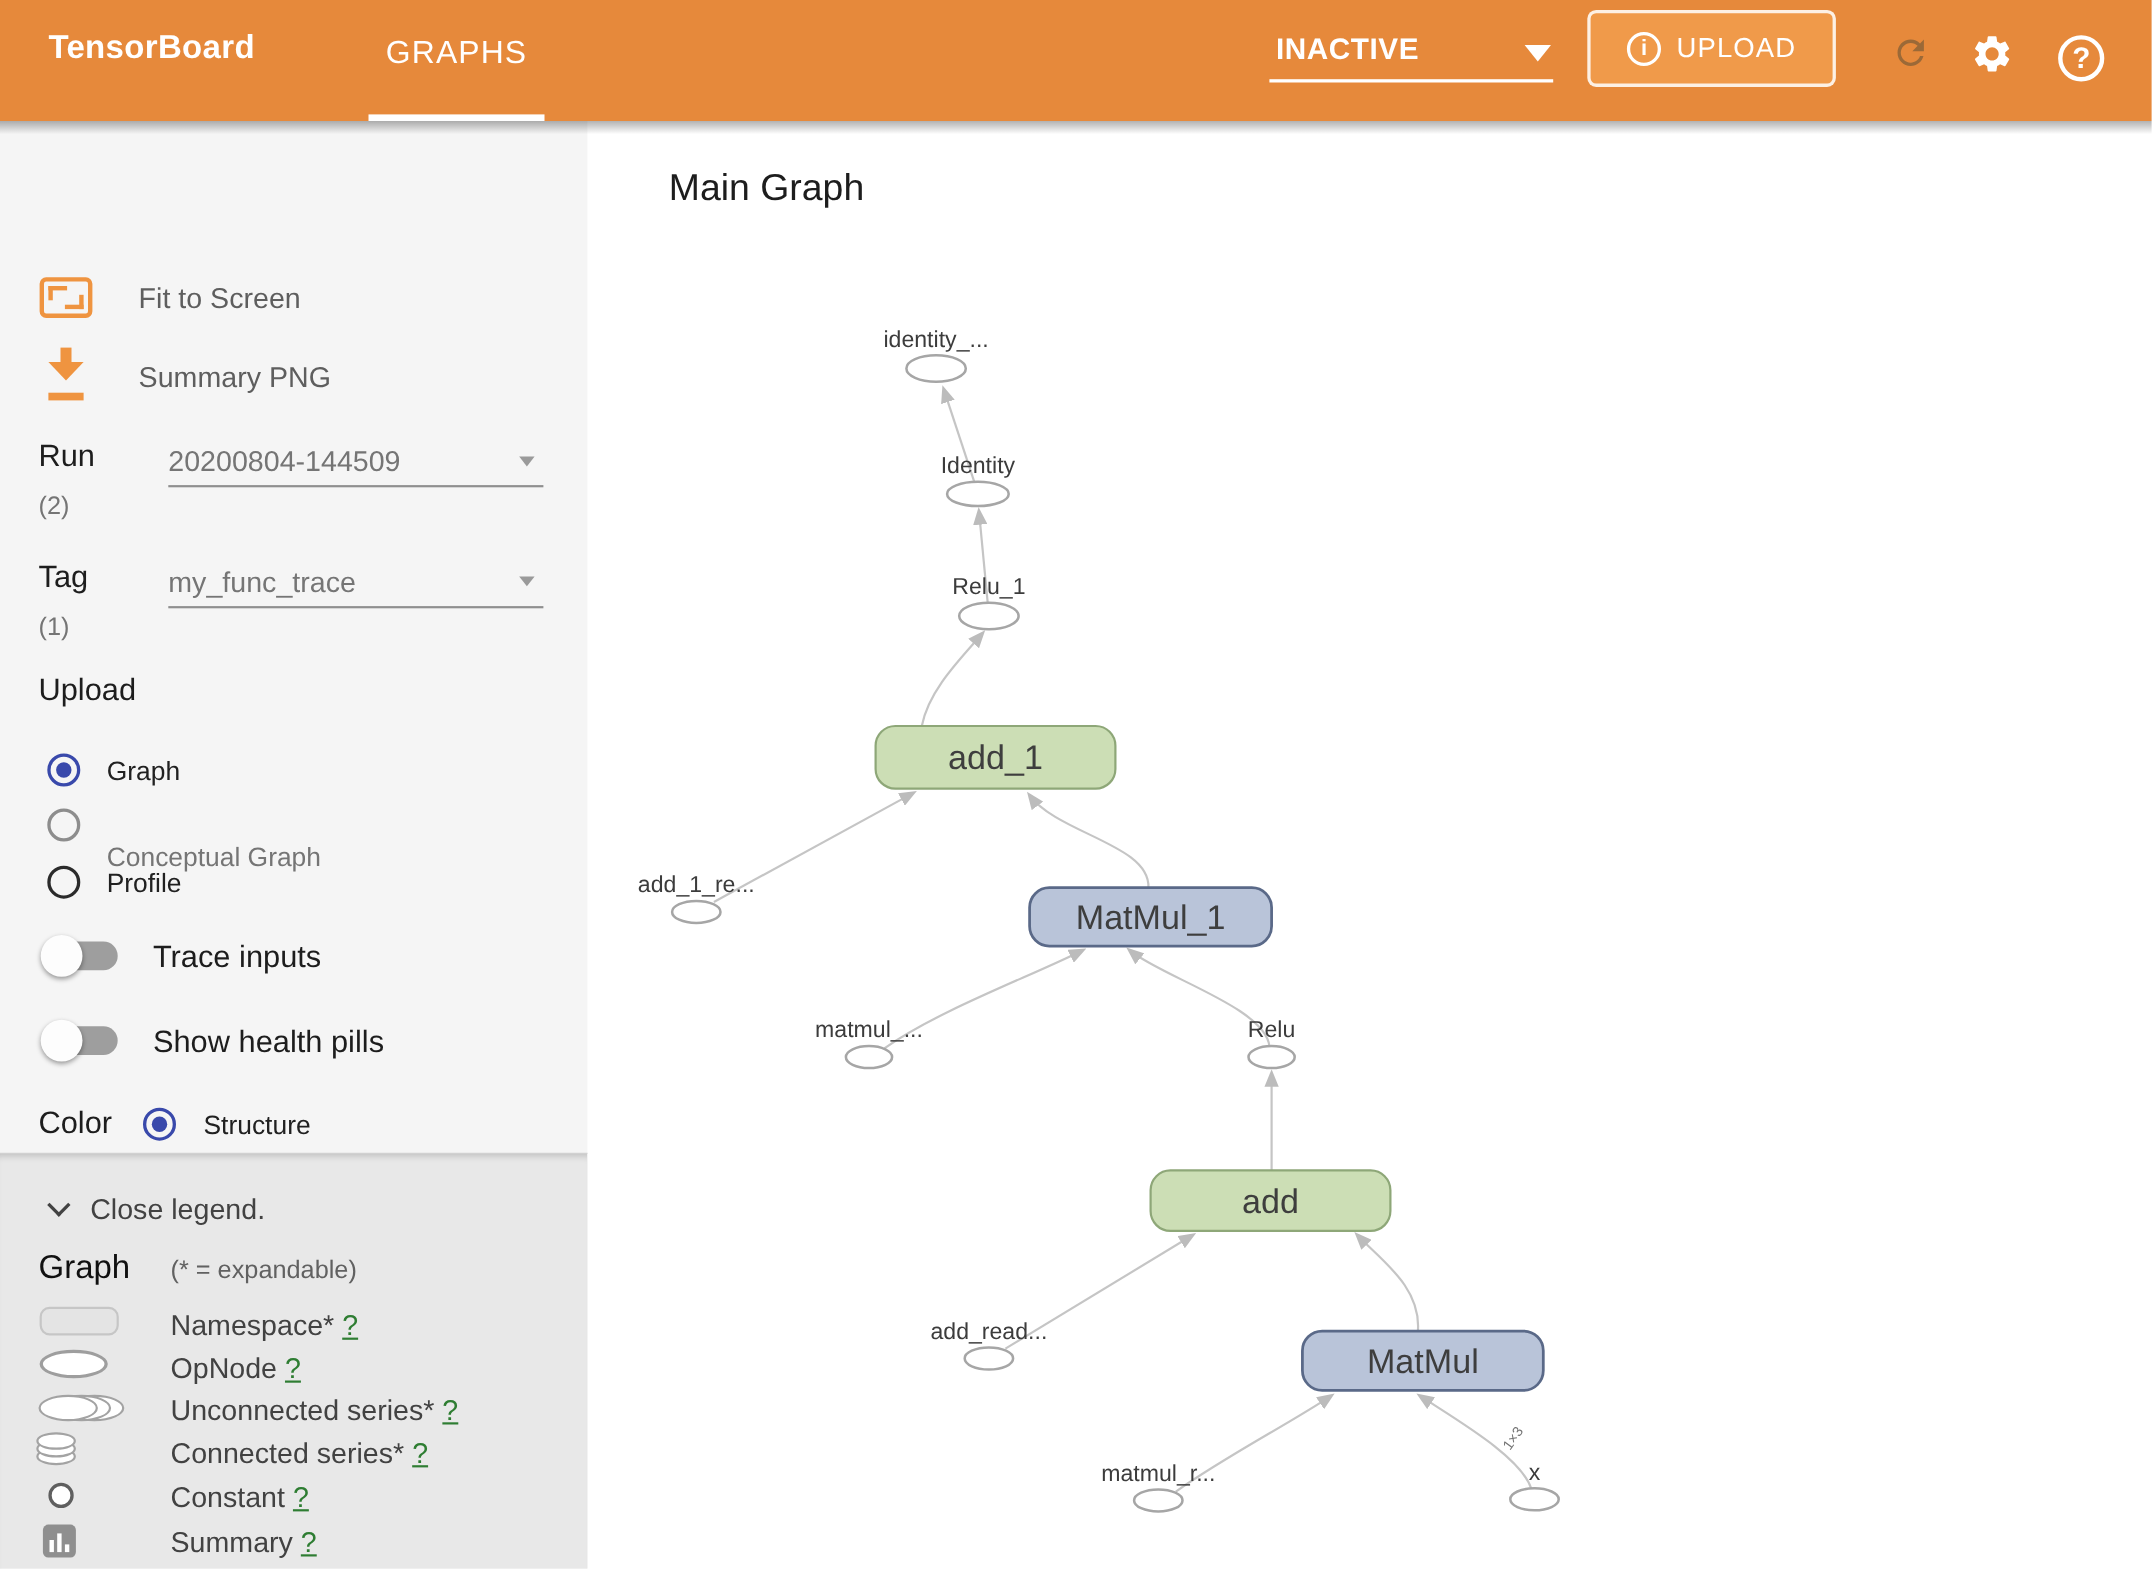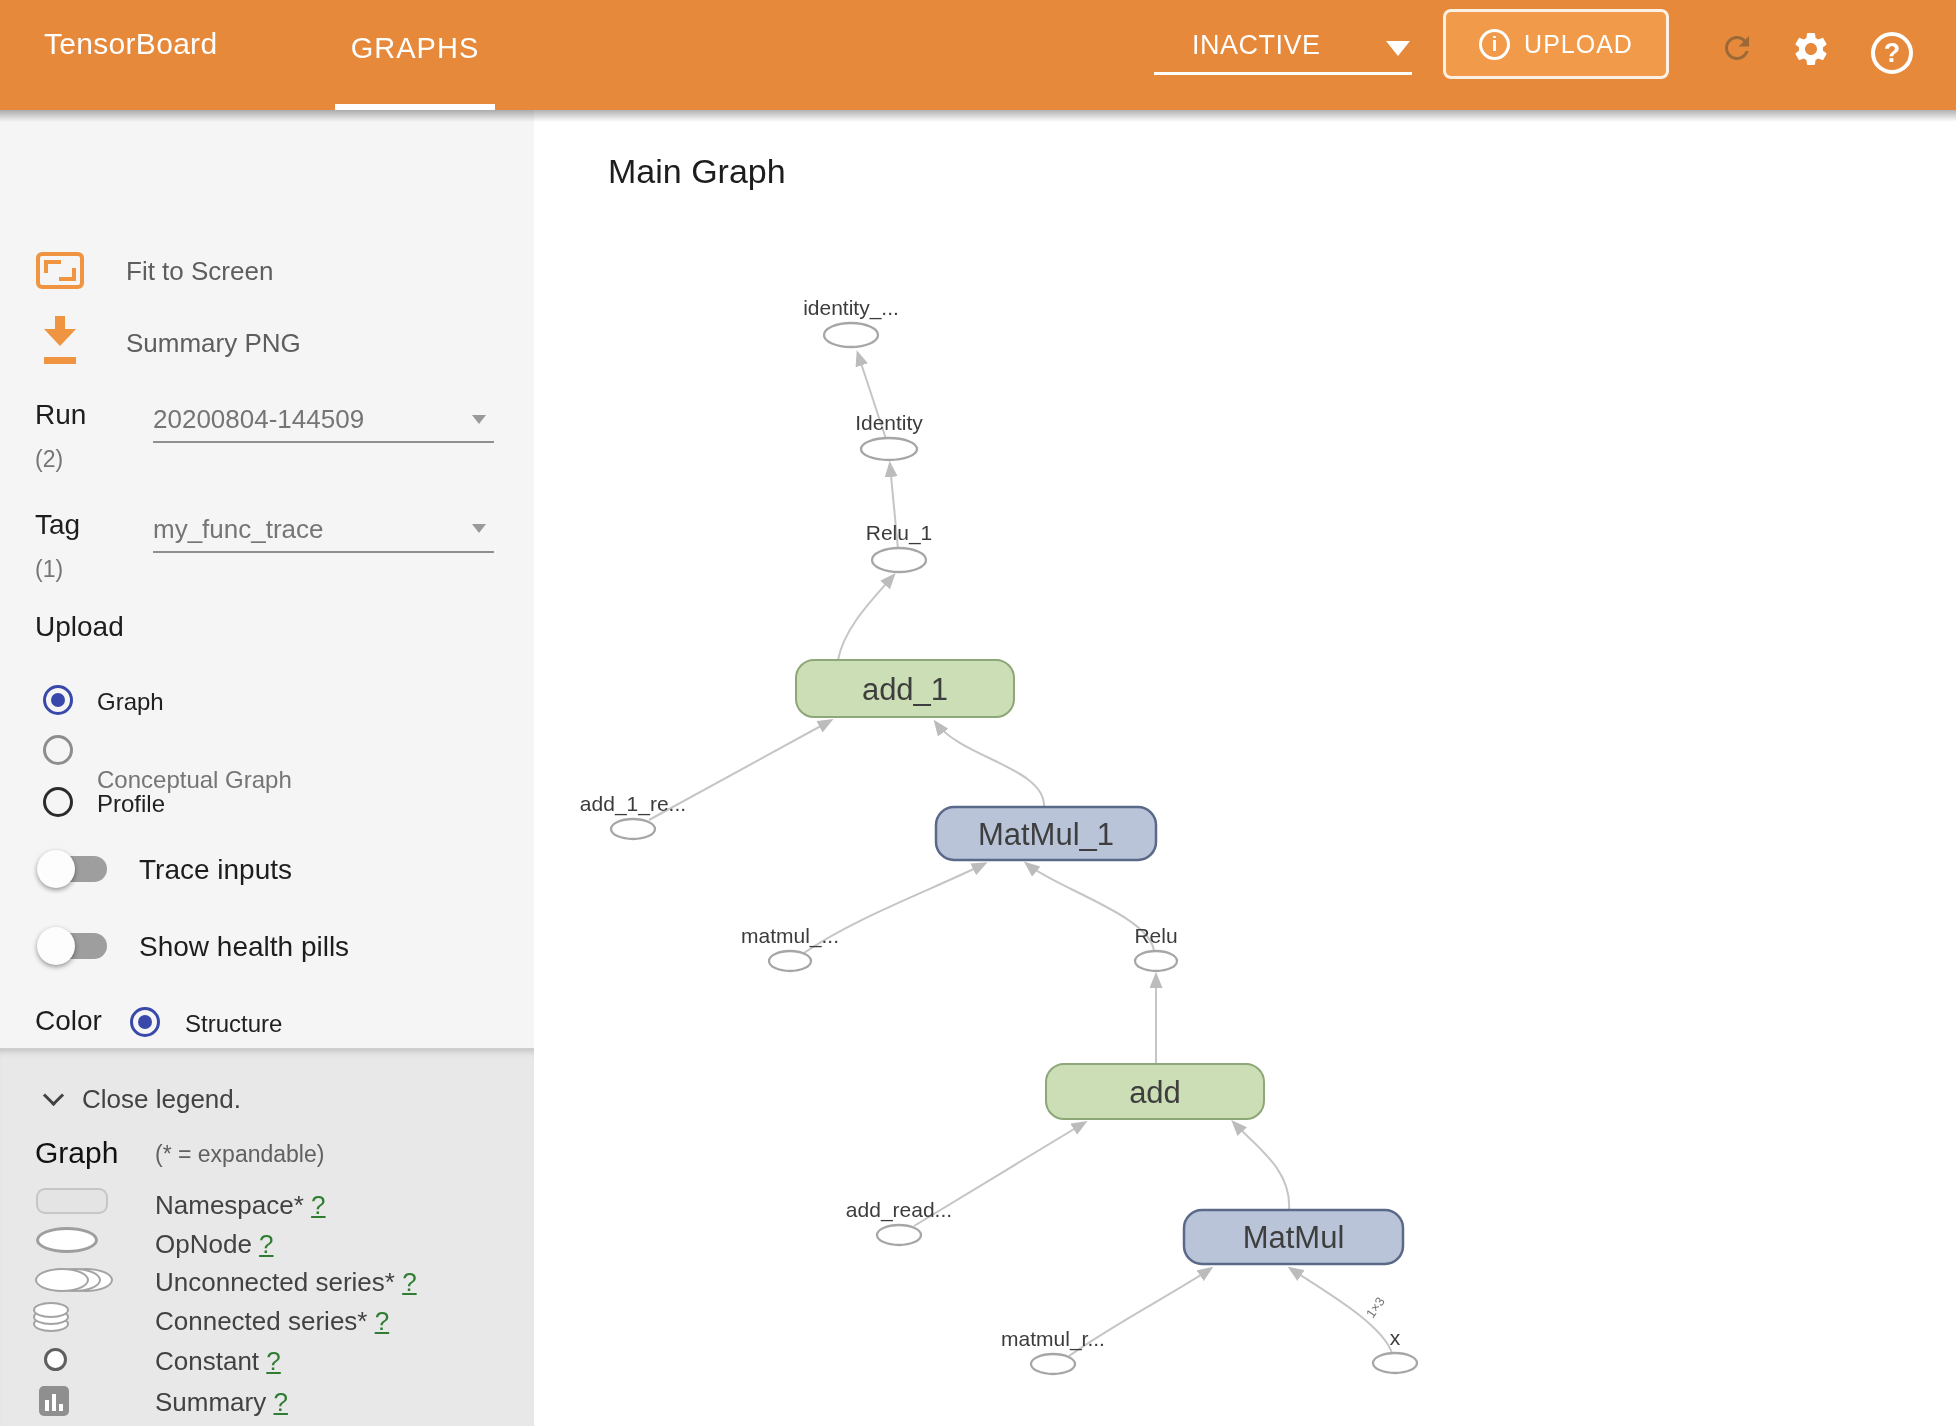--- a/index.html
+++ b/index.html
@@ -3,26 +3,26 @@
 <meta charset="utf-8">
 <style>
   * { margin:0; padding:0; box-sizing:border-box; }
   html,body { width:1956px; height:1426px; overflow:hidden; background:#fff;
     font-family:"Liberation Sans", sans-serif; }
 
   
   #header { position:absolute; left:0; top:0; width:1956px; height:110px; background:#e6893b; z-index:10; }
   #header-shadow { position:absolute; left:0; top:110px; width:1956px; height:12px;
     background:linear-gradient(rgba(0,0,0,0.30), rgba(0,0,0,0)); z-index:9; pointer-events:none; }
-  .brand { position:absolute; left:44px; top:27px; color:#fff; font-size:30px; font-weight:400; letter-spacing:0.3px; }
+  .brand { position:absolute; left:44px; top:27px; color:#fff; font-size:30px; font-weight:700; letter-spacing:0.3px; }
   .tab { position:absolute; left:335px; top:0; width:160px; height:110px; text-align:center; }
   .tab .tab-label { position:absolute; left:0; top:32px; width:160px; color:#fff; font-size:29px; font-weight:500; letter-spacing:1px; }
   .tab .tab-underline { position:absolute; left:0; bottom:0; width:160px; height:6px; background:#fff; }
   .status-dd { position:absolute; left:1154px; top:0; width:262px; height:110px; }
-  .status-dd .status-label { position:absolute; left:6px; top:30px; color:#fff; font-size:27px; font-weight:400; letter-spacing:0.5px;margin-left:32px; }
+  .status-dd .status-label { position:absolute; left:6px; top:30px; color:#fff; font-size:27px; font-weight:700; letter-spacing:0.5px; }
   .status-dd .dd-underline { position:absolute; left:0; top:72px; width:258px; height:3px; background:#fff; }
   .status-dd .caret { position:absolute; left:232px; top:41px; width:0; height:0;
     border-left:12px solid transparent; border-right:12px solid transparent; border-top:15px solid #fff; }
   .upload-btn { position:absolute; left:1443px; top:9px; width:226px; height:70px; background:#f09a4a;
     border:3px solid rgba(255,255,255,0.85); border-radius:8px; display:flex; align-items:center; justify-content:center; gap:14px; cursor:pointer; }
   .info-icon { width:31px; height:31px; border:3px solid #fff; border-radius:50%; color:#fff;
     font-size:20px; font-weight:700; display:flex; align-items:center; justify-content:center; font-style:normal; }
   .upload-label { color:#fff; font-size:25px; font-weight:500; letter-spacing:1px; }
   .hdr-icon { position:absolute; cursor:pointer; }
   .help-icon { left:1871px; top:32px; width:42px; height:42px; border:4px solid #fff; border-radius:50%;

